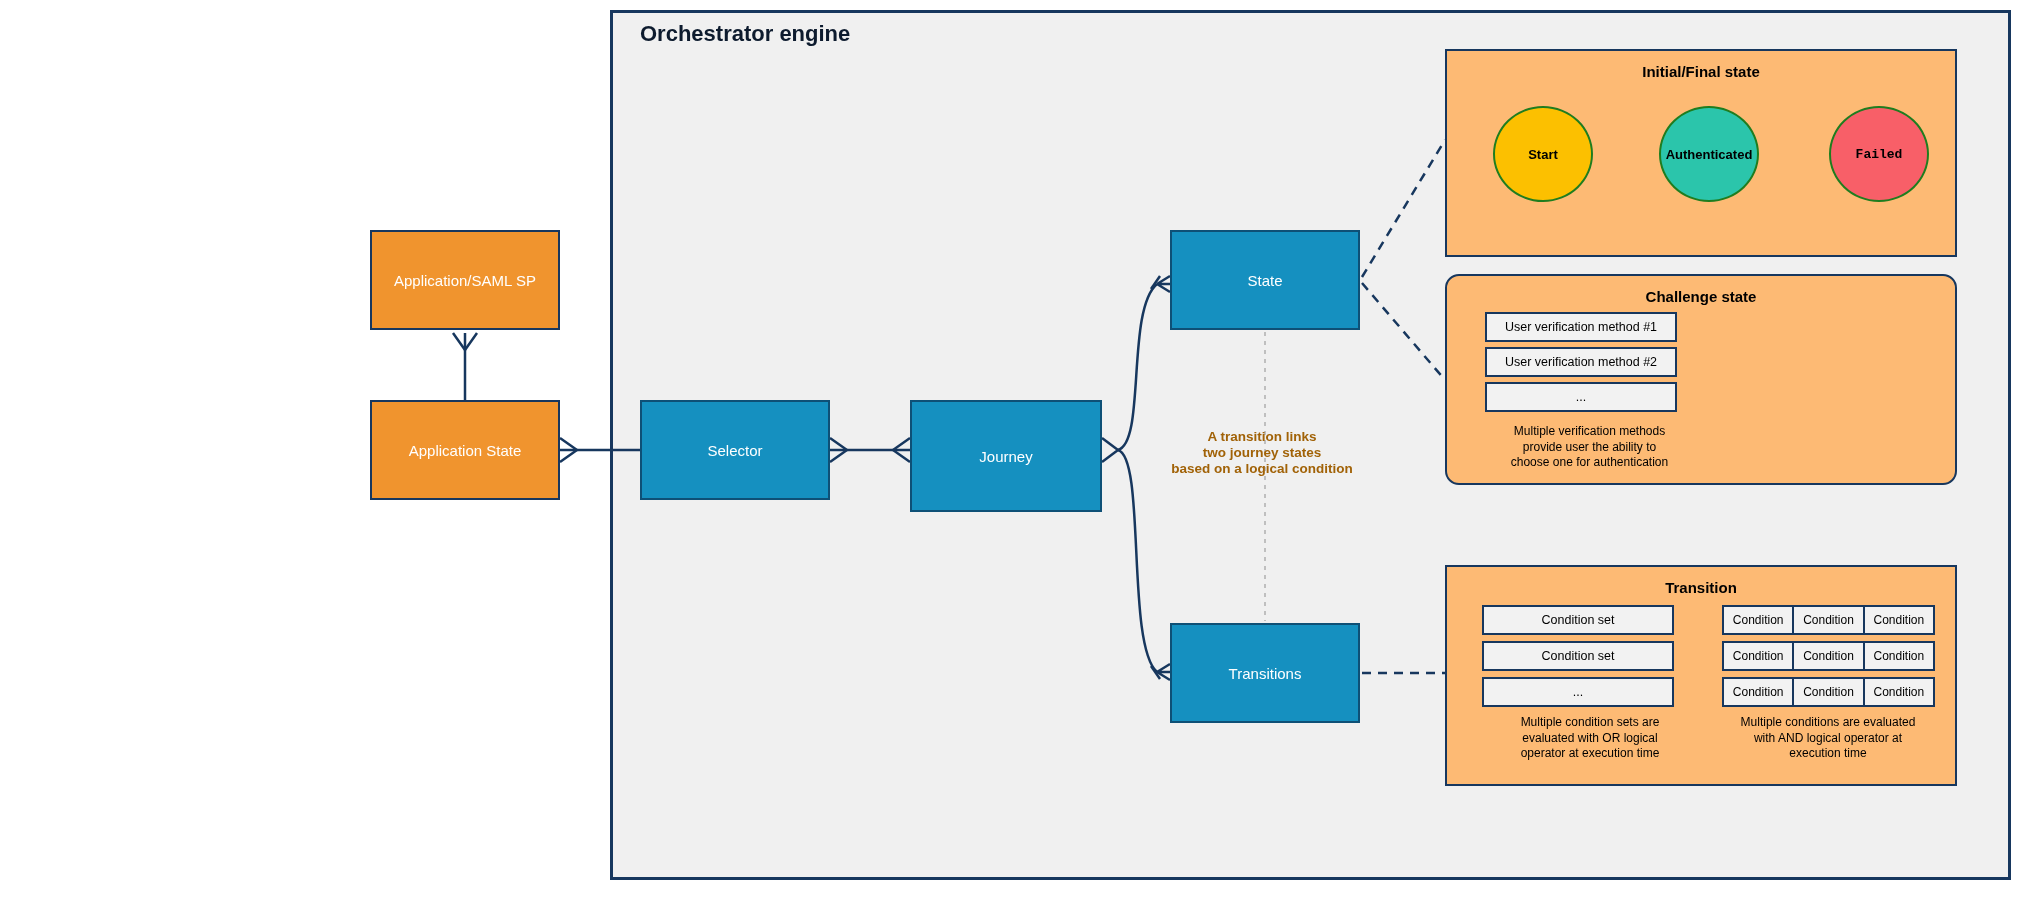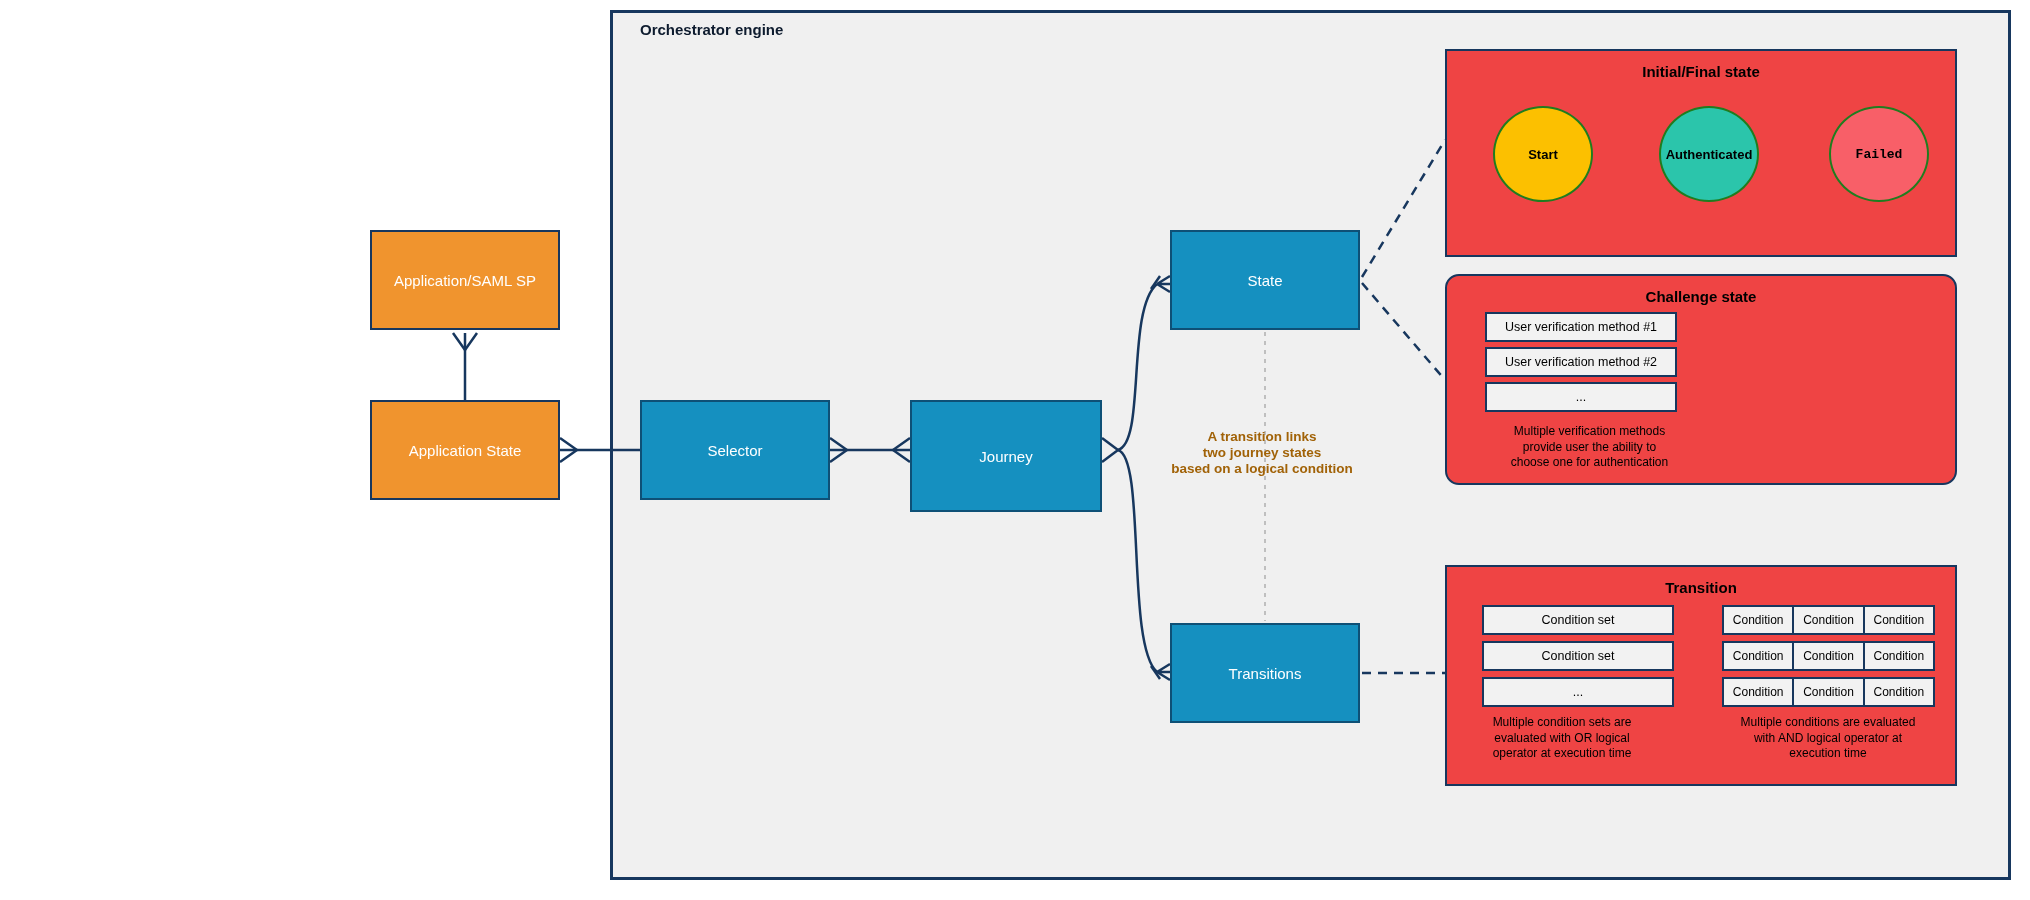--- a/index.html
+++ b/index.html
@@ -3,21 +3,21 @@
 <meta charset="utf-8">
 <style>
   html,body{margin:0;padding:0;background:#ffffff;}
   body{width:2030px;height:900px;overflow:hidden;font-family:"Liberation Sans",sans-serif;position:relative;}
   #stage{position:absolute;left:0;top:0;width:2030px;height:900px;}
   *{box-sizing:border-box;}
 
   
   .engine{position:absolute;left:610px;top:10px;width:1401px;height:870px;
           background:#f0f0f0;border:3px solid #17375e;}
-  .engine-title{position:absolute;left:640px;top:21px;font-size:15px;font-weight:bold;color:#0d1b2e;}
+  .engine-title{position:absolute;left:640px;top:21px;font-size:22px;font-weight:bold;color:#0d1b2e;}
 
   
   #wires{position:absolute;left:0;top:0;width:2030px;height:900px;pointer-events:none;}
 
   
   .node{position:absolute;display:flex;align-items:center;justify-content:center;
         color:#ffffff;font-size:15px;text-align:center;}
   .node.orange{background:#f0942e;border:2.5px solid #17375e;}
   .node.blue{background:#1590c0;border:2.5px solid #0e5076;}
 
@@ -26,21 +26,21 @@
   .n-selector{left:640px;top:400px;width:190px;height:100px;}
   .n-journey{left:910px;top:400px;width:192px;height:112px;}
   .n-state{left:1170px;top:230px;width:190px;height:100px;}
   .n-transitions{left:1170px;top:623px;width:190px;height:100px;}
 
   
   .annotation{position:absolute;left:1112px;top:429px;width:300px;text-align:center;
               font-size:13.5px;font-weight:bold;color:#a16207;line-height:16px;}
 
   
-  .panel{position:absolute;left:1445px;width:512px;background:#ef4444;border:2.5px solid #17375e;}
+  .panel{position:absolute;left:1445px;width:512px;background:#fdba74;border:2.5px solid #17375e;}
   .p-initial{top:49px;height:208px;}
   .p-challenge{top:274px;height:211px;border-radius:14px;}
   .p-transition{top:565px;height:221px;}
   .panel-title{position:absolute;left:0;top:12px;width:100%;text-align:center;
                font-size:15px;font-weight:bold;color:#000;}
 
   
   .circle{position:absolute;top:55px;width:100px;height:96px;border-radius:50%;
           border:2.5px solid #1f7d1f;display:flex;align-items:center;justify-content:center;
           font-size:13px;font-weight:bold;color:#000;text-align:center;}
@@ -62,21 +62,21 @@
   .cgrid{position:absolute;left:275px;top:38px;width:213px;}
   .cgrid-row{display:flex;height:30px;margin-bottom:6px;}
   .cgrid-row .cell{flex:1;background:#f2f2f2;border:2px solid #17375e;
                    display:flex;align-items:center;justify-content:center;
                    font-size:12px;color:#000;}
   .cgrid-row .cell + .cell{margin-left:-2px;}
 
   
   .note{position:absolute;text-align:center;font-size:12px;line-height:15.5px;color:#000;}
   .challenge-note{left:30px;top:148px;width:225px;}
-  .or-note{left:12px;top:148px;width:206px;}
+  .or-note{left:40px;top:148px;width:206px;}
   .and-note{left:262px;top:148px;width:238px;}
 </style>
 </head>
 <body>
 
 <div id="stage">
 
   <div class="engine"></div>
   <div class="engine-title">Orchestrator engine</div>
 

